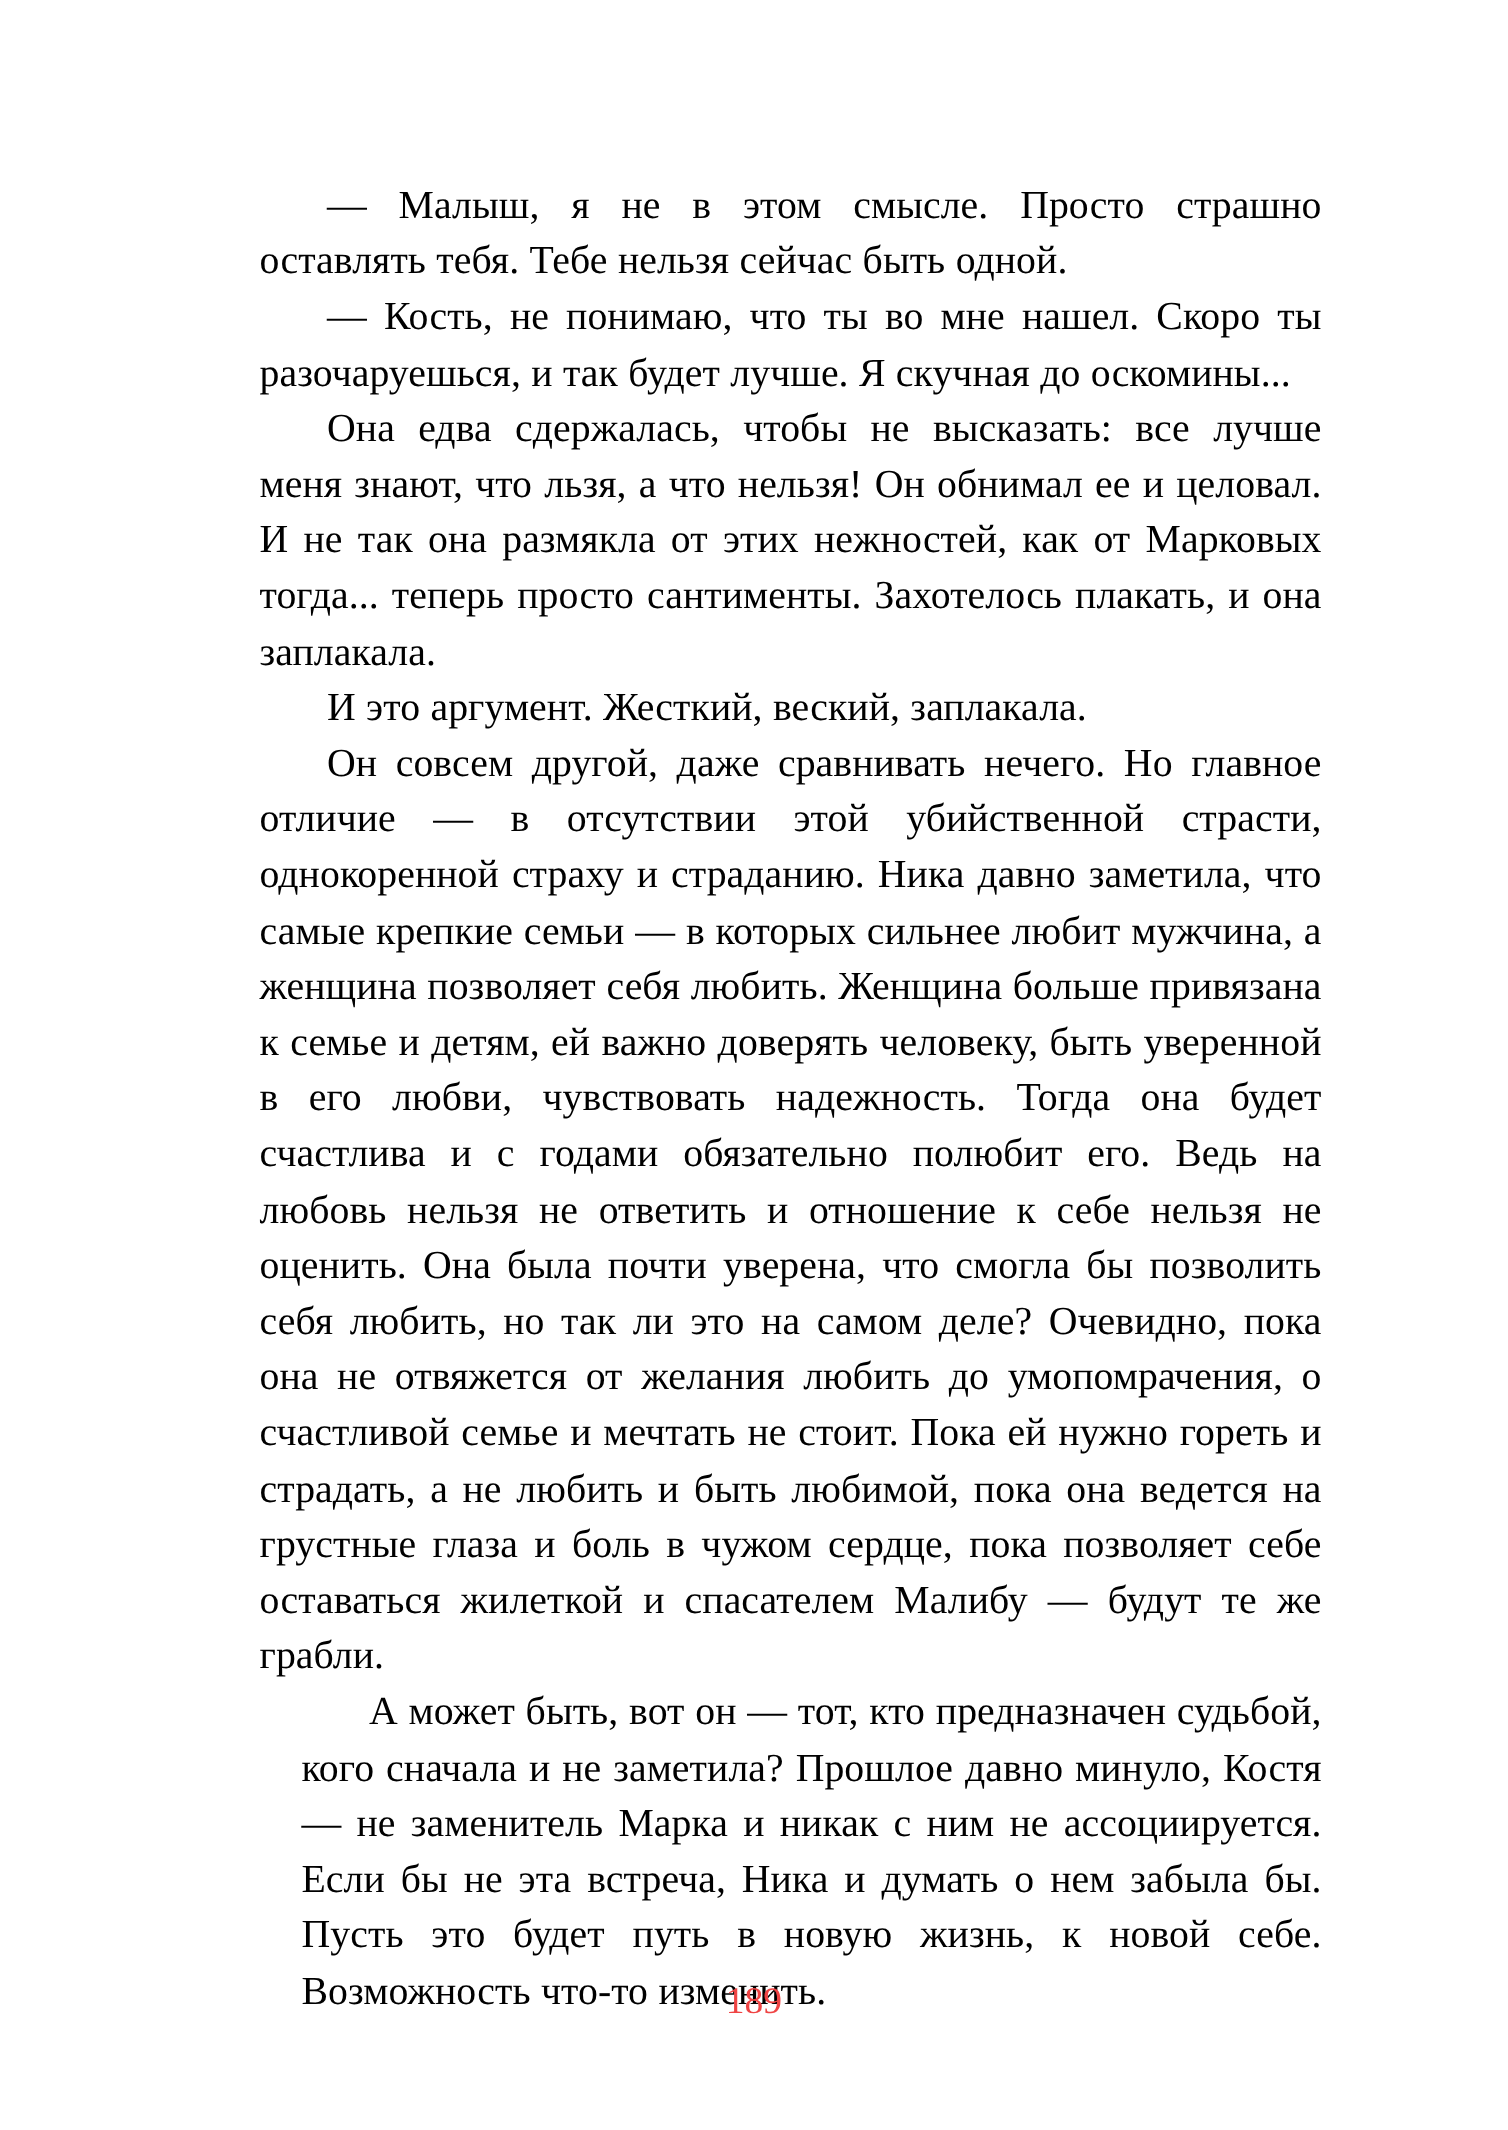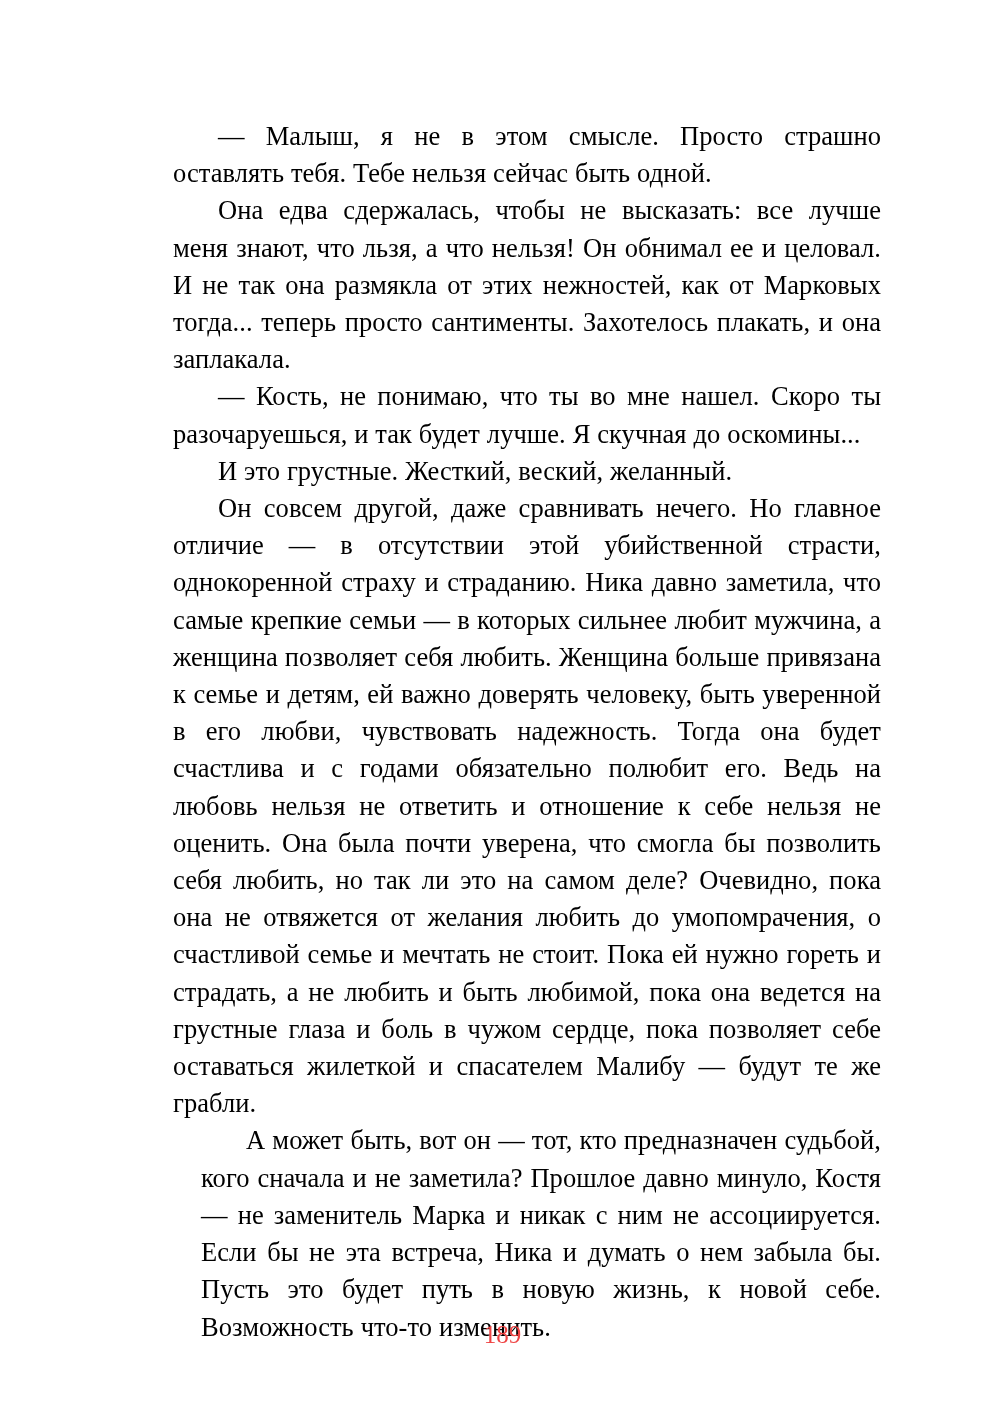--- a/index.html
+++ b/index.html
@@ -55,22 +55,22 @@
     color: #ef4444;
   }
 </style>
 </head>
 <body>
 
 <div class="page">
 
   <div class="text-block">
     <p class="para">— Малыш, я не в этом смысле. Просто страшно оставлять тебя. Тебе нельзя сейчас быть одной.</p>
+    <p class="para">— Кость, не понимаю, что ты во мне нашел. Скоро ты разочаруешься, и так будет лучше. Я скучная до оскомины...</p>
     <p class="para">Она едва сдержалась, чтобы не высказать: все лучше меня знают, что льзя, а что нельзя! Он обнимал ее и целовал. И не так она размякла от этих нежностей, как от Марковых тогда... теперь просто сантименты. Захотелось плакать, и она заплакала.</p>
-    <p class="para">— Кость, не понимаю, что ты во мне нашел. Скоро ты разочаруешься, и так будет лучше. Я скучная до оскомины...</p>
-    <p class="para">И это грустные. Жесткий, веский, желанный.</p>
+    <p class="para">И это аргумент. Жесткий, веский, заплакала.</p>
     <p class="para">Он совсем другой, даже сравнивать нечего. Но главное отличие — в отсутствии этой убийственной страсти, однокоренной страху и страданию. Ника давно заметила, что самые крепкие семьи — в которых сильнее любит мужчина, а женщина позволяет себя любить. Женщина больше привязана к семье и детям, ей важно доверять человеку, быть уверенной в его любви, чувствовать надежность. Тогда она будет счастлива и с годами обязательно полюбит его. Ведь на любовь нельзя не ответить и отношение к себе нельзя не оценить. Она была почти уверена, что смогла бы позволить себя любить, но так ли это на самом деле? Очевидно, пока она не отвяжется от желания любить до умопомрачения, о счастливой семье и мечтать не стоит. Пока ей нужно гореть и страдать, а не любить и быть любимой, пока она ведется на грустные глаза и боль в чужом сердце, пока позволяет себе оставаться жилеткой и спасателем Малибу — будут те же грабли.</p>
     <p class="para">А может быть, вот он — тот, кто предназначен судьбой, кого сначала и не заметила? Прошлое давно минуло, Костя — не заменитель Марка и никак с ним не ассоциируется. Если бы не эта встреча, Ника и думать о нем забыла бы. Пусть это будет путь в новую жизнь, к новой себе. Возможность что-то изменить.</p>
   </div>
 
   <div class="page-number">189</div>
 
 </div>
 
 </body></html>

